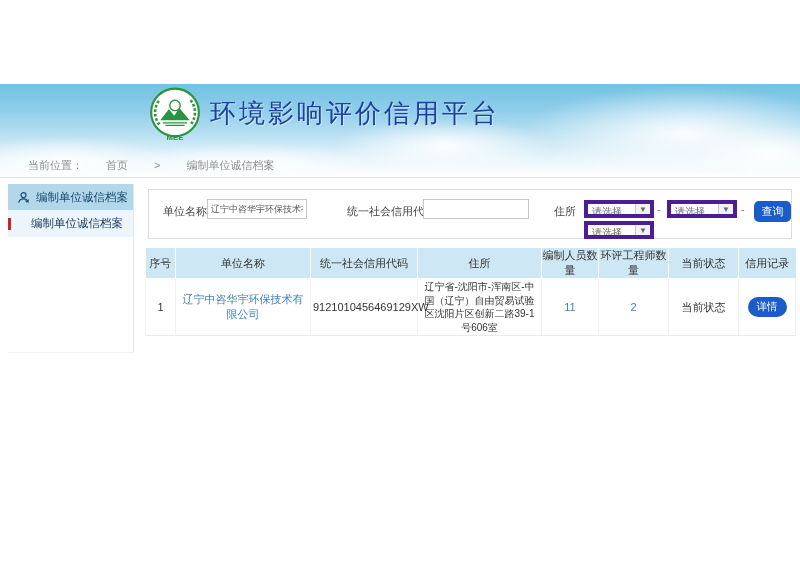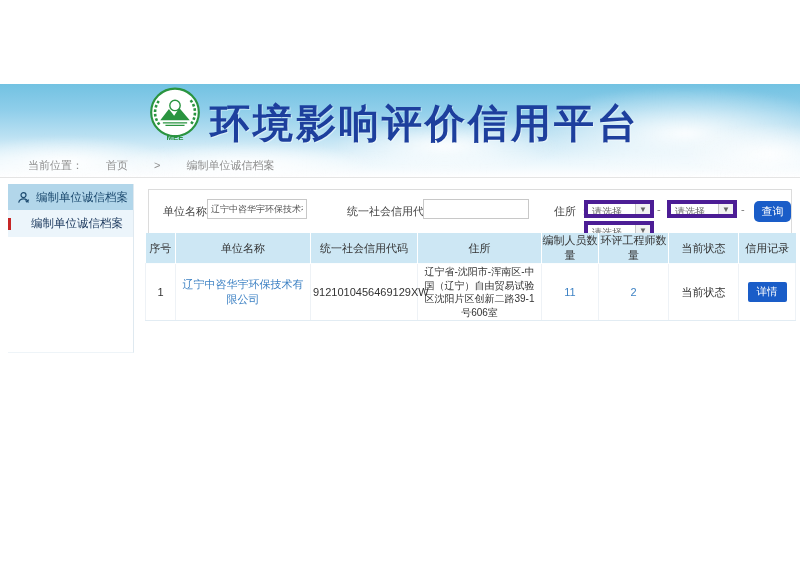--- a/index.html
+++ b/index.html
@@ -13,21 +13,21 @@
          border-bottom:1px solid #e4e4e4; }
   .cloud { position:absolute; background:radial-gradient(ellipse at center,rgba(255,255,255,.95) 0%,rgba(255,255,255,0) 70%);
            filter:blur(2px); }
   .c1 { left:330px; top:34px; width:230px; height:56px; }
   .c2 { left:520px; top:2px;  width:330px; height:95px; }
   .c3 { left:-50px; top:52px; width:230px; height:52px; }
   .c4 { left:110px; top:58px; width:270px; height:46px; }
   .c5 { left:680px; top:40px; width:180px; height:60px; }
 
   .logo { position:absolute; left:149px; top:2px; width:52px; height:58px; }
-  .site-title { position:absolute; left:210px; top:12px; font-size:40px; font-weight:bold;
+  .site-title { position:absolute; left:210px; top:12px; font-size:26px; font-weight:normal;
                 color:#1d3f9d; letter-spacing:3px; text-shadow:1px 1px 0 rgba(255,255,255,.45); }
 
   
   .breadcrumb { position:absolute; left:8px; top:158px; font-size:11px; color:#8f8f8f; z-index:5; }
   .breadcrumb span { margin-right:3px;margin-left:20px; }
   .breadcrumb .home { color:#8f8f8f; text-decoration:none; cursor:pointer; }
 
   
   .sidebar { position:absolute; left:8px; top:184px; width:126px; height:169px; background:#fff;
              border-right:1px solid #dfe9f0; border-bottom:1px solid #eef4f8; }
@@ -46,32 +46,32 @@
   .fake-select { position:absolute; width:70px; height:18px; border:4px solid #4c1d95; background:#fff;
                  display:flex; align-items:stretch; cursor:pointer; }
   .fake-select .val { flex:1; font-size:10px; color:#666; line-height:16px; padding-left:4px; overflow:hidden; }
   .fake-select .arrow { width:15px; border-left:1px solid #c8c8c8; background:#f2f2f2; color:#666;
                         font-size:8px; display:flex; align-items:center; justify-content:center; }
   .dash { position:absolute; font-size:11px; color:#777; }
   .query-btn { position:absolute; left:605px; top:11px; width:37px; height:21px; background:#1a5dc8;
                color:#fff; font-size:11px; border:none; border-radius:5px; cursor:pointer; font-family:inherit; }
 
   
-  .results { position:absolute; left:145px; top:233px; width:650px; border-collapse:collapse; table-layout:fixed; }
+  .results { position:absolute; left:145px; top:248px; width:650px; border-collapse:collapse; table-layout:fixed; }
   .results th { height:21px; background:#cde7f4; font-size:11px; font-weight:normal; color:#333;
                 border-right:1px solid #fff; text-align:center; }
   .results th:last-child { border-right:none; }
   .results td { height:47px; background:#fff; font-size:11px; color:#333; text-align:center; vertical-align:middle;
                 border-right:1px solid #eef2f6; border-bottom:1px solid #e2ecf3; border-top:1px solid #fbfdfe;
                 padding:1px 2px; }
   .results td:first-child { border-left:1px solid #eef2f6; }
   .results td.addr { font-size:10px; line-height:1.35; color:#333; }
   .results a.blue-link { color:#3e82c4; text-decoration:none; cursor:pointer; }
   .detail-btn { display:inline-block; background:#1a5dc8; color:#fff; font-size:10.5px; border:none;
-                border-radius:2px; padding:3px 9px; cursor:pointer; font-family:inherit; }
+                border-radius:10px; padding:3px 9px; cursor:pointer; font-family:inherit; }
 </style>
 </head>
 <body>
 
 <div class="page">
 
   <div class="sky">
     <div class="cloud c1"></div>
     <div class="cloud c2"></div>
     <div class="cloud c3"></div>

